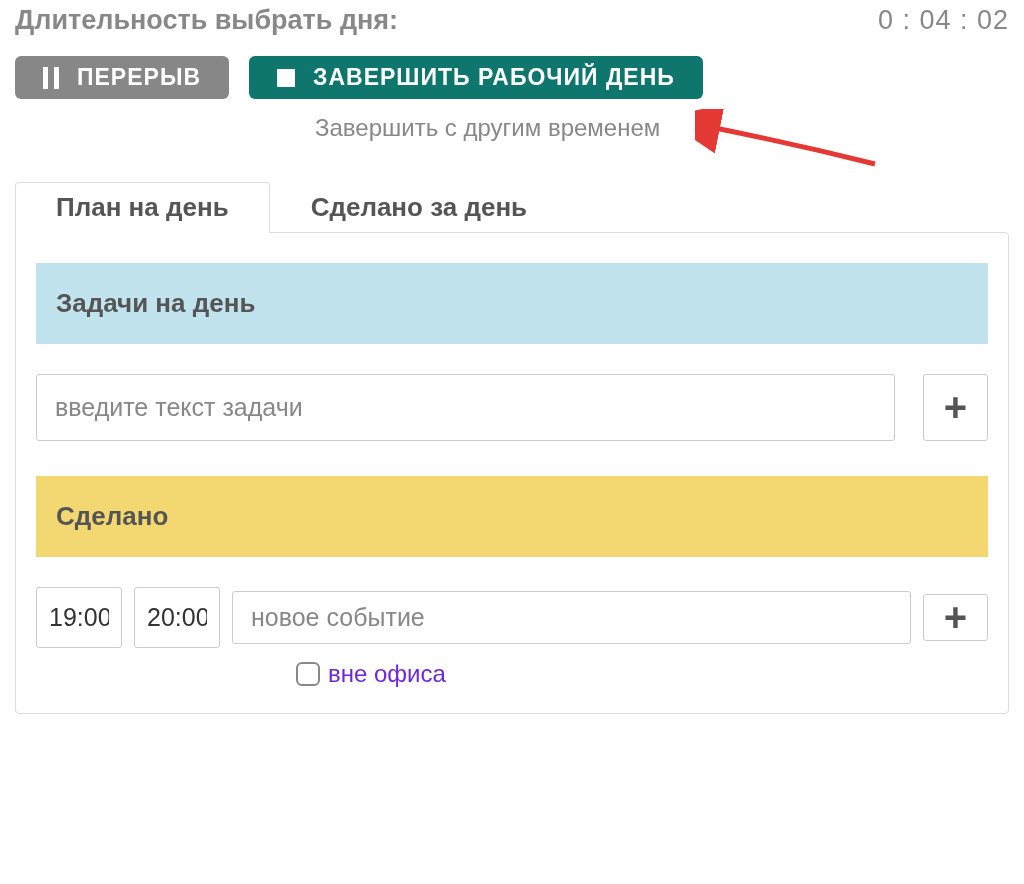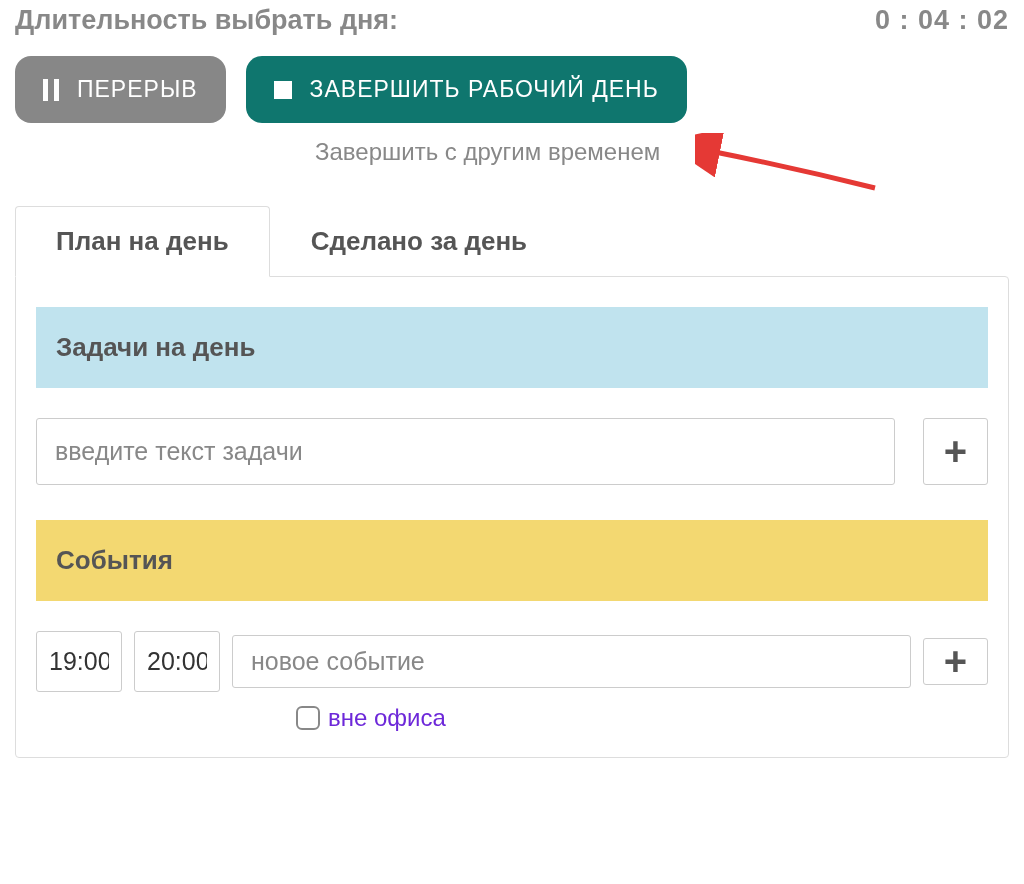--- a/index.html
+++ b/index.html
@@ -19,39 +19,39 @@
       margin-bottom: 20px;
     }
     .duration-label {
       color: #888;
       font-size: 27px;
       font-weight: bold;
     }
     .timer {
       color: #888;
       font-size: 27px;
-      font-weight: bold;
+      font-weight: normal;
       letter-spacing: 1px;
     }
     .button-row {
       display: flex;
       gap: 20px;
       margin-bottom: 15px;
     }
     .btn {
       display: flex;
       align-items: center;
       justify-content: center;
       gap: 18px;
-      padding: 20px 28px;
+      padding: 8px 28px;
       border: none;
-      border-radius: 16px;
+      border-radius: 6px;
       color: white;
       font-size: 23px;
-      font-weight: normal;
+      font-weight: bold;
       letter-spacing: 1px;
       cursor: pointer;
     }
     .btn-pause {
       background: #878787;
     }
     .btn-stop {
       background: #0f766e;
     }
     .pause-icon {
@@ -80,21 +80,21 @@
     .arrow-svg {
       position: absolute;
       left: 380px;
       top: -5px;
     }
     .tabs {
       display: flex;
       position: relative;
     }
     .tab {
-      padding: 19px 40px;
+      padding: 9px 40px;
       font-size: 26px;
       font-weight: bold;
       color: #555;
       cursor: pointer;
       border: 1px solid transparent;
     }
     .tab.active {
       border: 1px solid #ddd;
       border-bottom: 1px solid white;
       border-radius: 4px 4px 0 0;
@@ -246,21 +246,21 @@
   <div class="section-header blue">
     <div class="section-title">Задачи на день</div>
   </div>
 
   <div class="task-row">
     <input type="text" class="task-input" placeholder="введите текст задачи" style="">
     <button class="add-btn">+</button>
   </div>
 
   <div class="section-header yellow">
-    <div class="section-title">События</div>
+    <div class="section-title">Сделано</div>
   </div>
 
   <div class="event-row">
     <input type="text" class="time-input" value="19:00" style="">
     <input type="text" class="time-input" value="20:00" style="">
     <input type="text" class="event-text-input" placeholder="новое событие" style="">
     <button class="add-btn">+</button>
   </div>
 
   <div class="checkbox-row">

